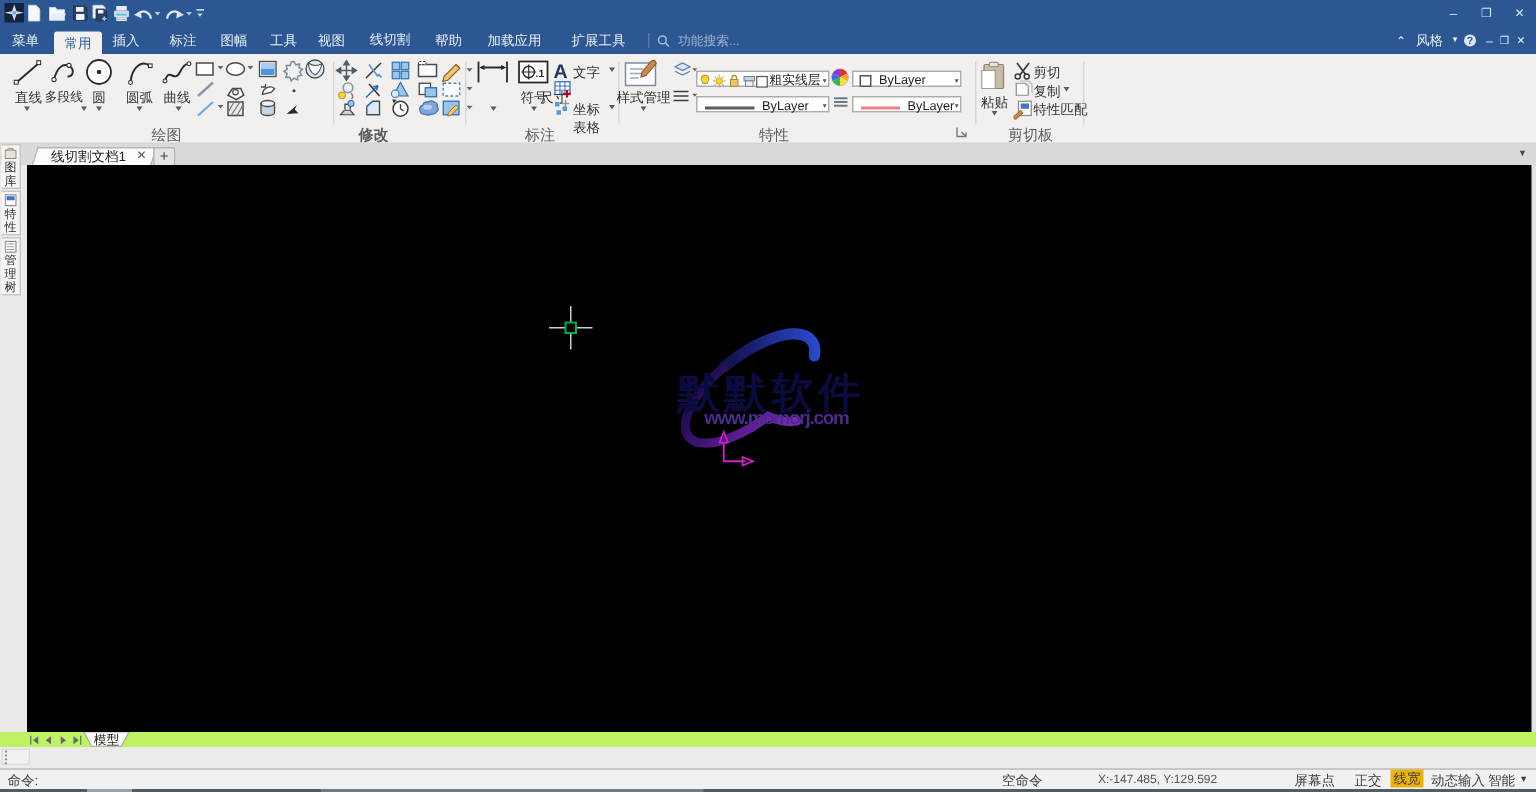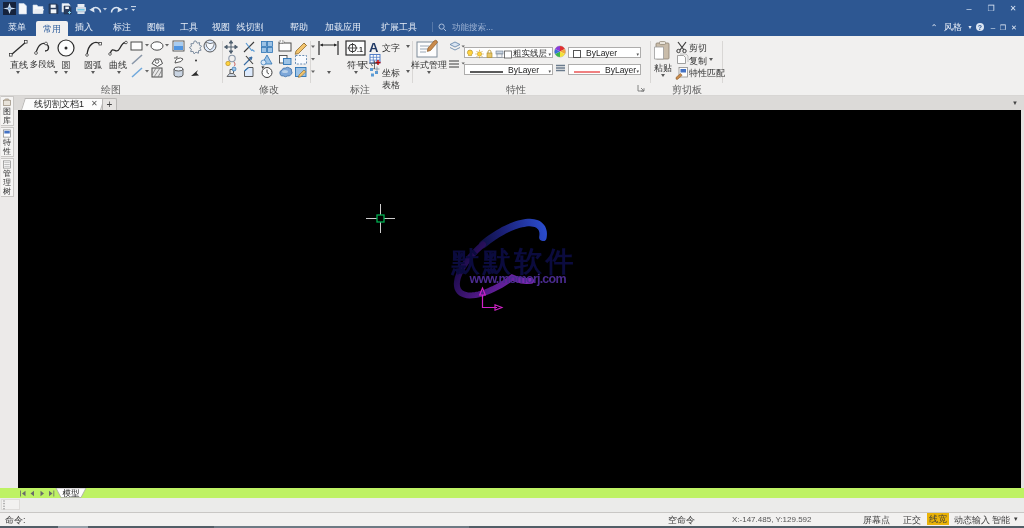--- a/index.html
+++ b/index.html
@@ -86,21 +86,21 @@
   </svg>
 </div>
 
 <div id="menubar">
   <div class="mtab" style="left:6px;width:22px;">菜单</div>
   <div class="mtab" style="left:73px;width:22px;">插入</div>
   <div class="mtab" style="left:111px;width:22px;">标注</div>
   <div class="mtab" style="left:145px;width:22px;">图幅</div>
   <div class="mtab" style="left:178px;width:22px;">工具</div>
   <div class="mtab" style="left:210px;width:22px;">视图</div>
-  <div class="mtab" style="left:234px;width:32px;">线切割</div>
+  <div class="mtab" style="left:244px;width:32px;font-family:Liberation Mono, monospace;">线切割</div>
   <div class="mtab" style="left:288px;width:22px;">帮助</div>
   <div class="mtab" style="left:323px;width:40px;">加载应用</div>
   <div class="mtab" style="left:379px;width:40px;">扩展工具</div>
   <div style="position:absolute;left:432px;top:4px;width:1px;height:10px;background:#5577a8"></div>
   <svg style="position:absolute;left:438px;top:5px" width="9" height="9" viewBox="0 0 9 9">
       <circle cx="3.6" cy="3.6" r="2.6" fill="none" stroke="#a9bcd9" stroke-width="1"></circle>
       <path d="M5.6 5.6 L8 8" stroke="#a9bcd9" stroke-width="1"></path>
     </svg>
   <div class="mtab" style="left:452px;width:56px;color:#9fb4d4;font-size:8.5px;text-align:left;">功能搜索...</div>
   <div class="mtab" style="left:930px;width:8px;font-size:8px;">⌃</div>
@@ -290,21 +290,21 @@
     <circle cx="678.5" cy="15" r="1.7" fill="none" stroke="#3c3c3c" stroke-width="1"></circle>
     <circle cx="684.5" cy="15" r="1.7" fill="none" stroke="#3c3c3c" stroke-width="1"></circle>
 
     <path d="M677.5 19.5 h6 l2 2 v6 h-8 Z" fill="#fdfdfd" stroke="#8a8a8a" stroke-width="0.8"></path>
     <path d="M680 18 h6 l2 2 v6" fill="none" stroke="#b5b5b5" stroke-width="0.8"></path>
 
     <rect x="679" y="31.5" width="8.5" height="9.5" fill="#fdfdfd" stroke="#8a8a8a" stroke-width="0.8"></rect>
     <rect x="680.5" y="33" width="5.5" height="3.5" fill="#4472c4"></rect>
     <path d="M676 41.5 l4.5-4 l1.6 1.8 l-4.5 4 q-2 .8-1.6-1.8 Z" fill="#c98a4b" stroke="#8a5a28" stroke-width="0.6"></path>
   </svg>
-  <div class="glabel" style="left:244px;width:50px;">修改</div>
+  <div class="glabel" style="left:224px;width:50px;font-weight:bold;">修改</div>
   <div class="glabel" style="left:335px;width:50px;">标注</div>
   <div class="glabel" style="left:491px;width:50px;">特性</div>
   <div class="glabel" style="left:662px;width:50px;">剪切板</div>
 
   <div class="biglabel" style="left:312px;width:34px;margin-left:40px;">尺寸</div>
   <div class="biglabel" style="left:339px;width:34px;">符号</div>
   <div class="dd" style="left:326.5px;top:35px;"></div>
   <div class="dd" style="left:353.5px;top:35px;"></div>
   <div class="rtext" style="left:382px;top:6px;">文字</div>
   <div class="dd" style="left:405.5px;top:9px;"></div>

